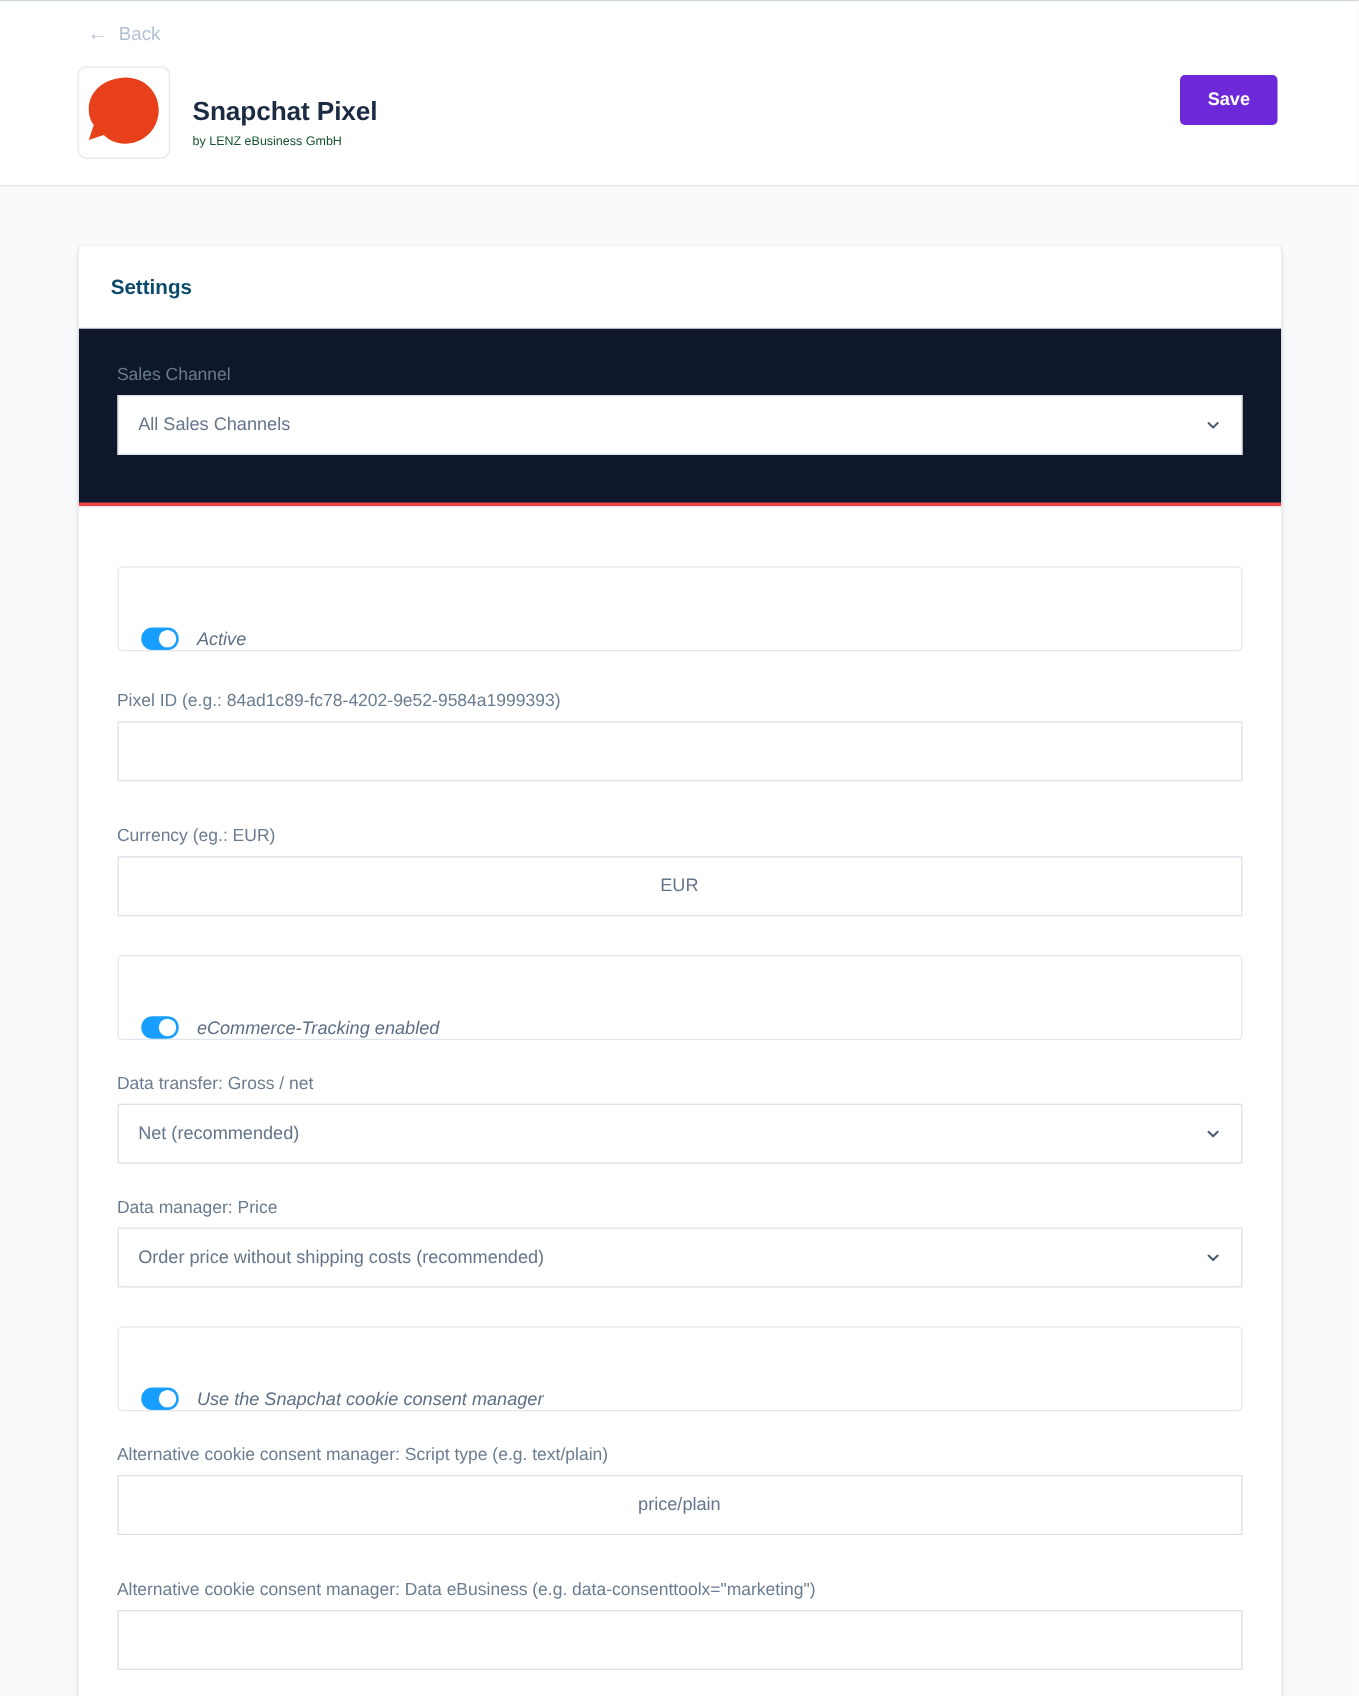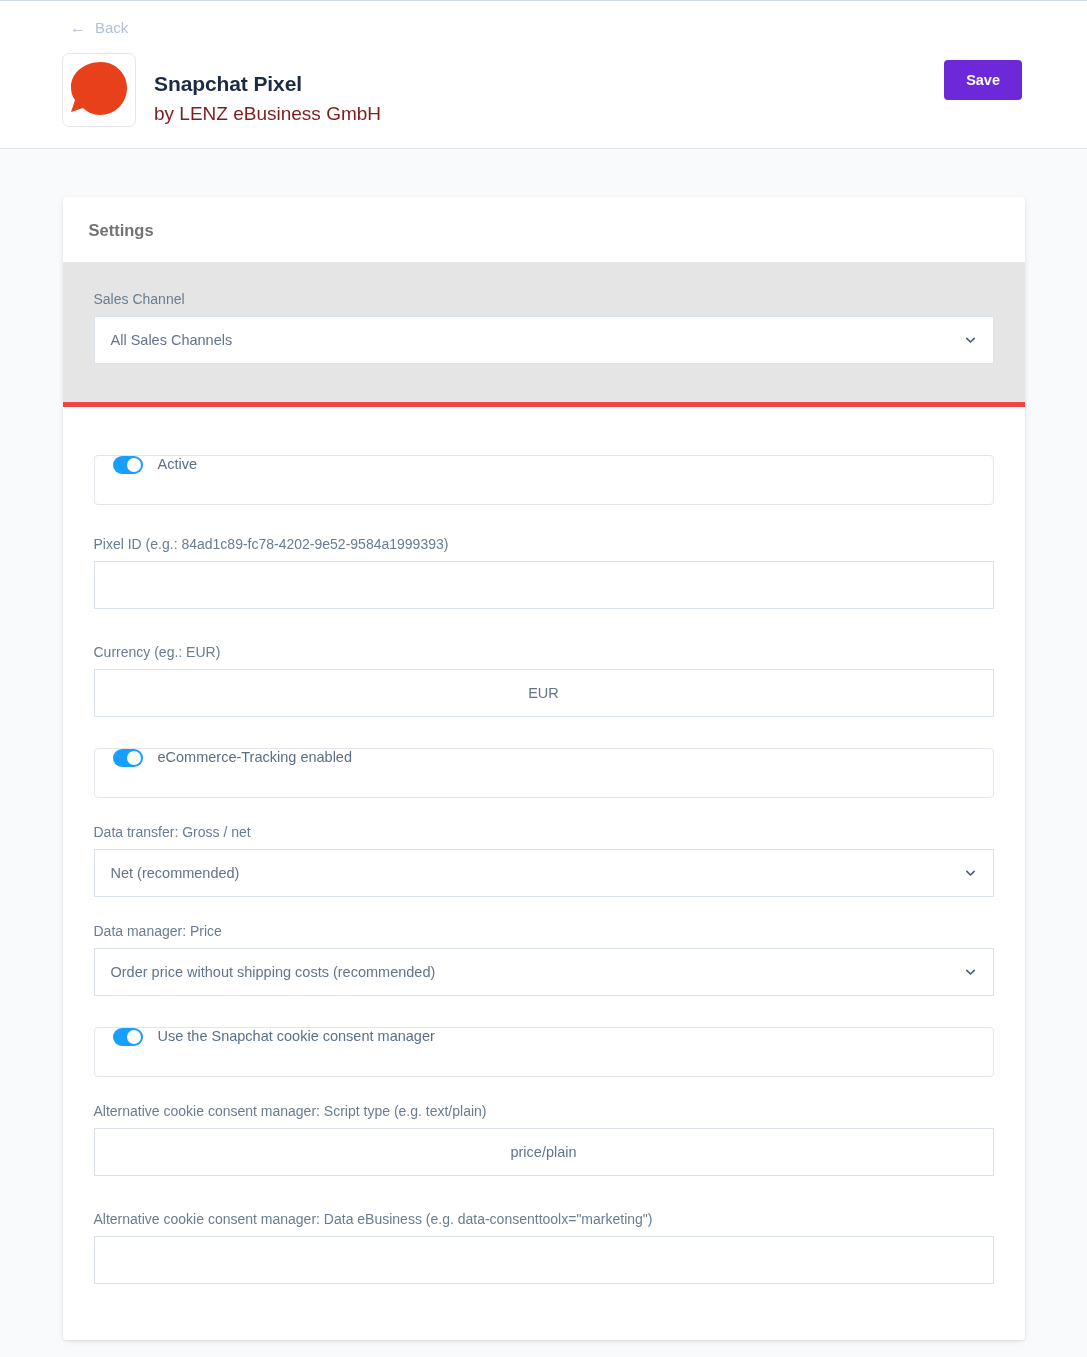--- a/index.html
+++ b/index.html
@@ -64,22 +64,22 @@
   .app-logo svg { display: block; }
   .app-text { margin-left: 18px; margin-top: 16px; }
   .app-title {
     font-size: 21px;
     font-weight: bold;
     color: #1b2b42;
     letter-spacing: -0.1px;
     line-height: 1.25;
   }
   .app-by {
-    font-size: 19px;
-    color: #7f1d1d;
+    font-size: 10px;
+    color: #14532d;
     margin-top: 5px;
   }
   .save-button {
     position: absolute;
     right: 65px;
     top: 59px;
     background: #6d28d9;
     color: #ffffff;
     border: none;
     border-radius: 4px;
@@ -103,25 +103,25 @@
     box-shadow: 0 1px 3px rgba(28,42,62,0.10), 0 2px 7px rgba(28,42,62,0.05);
     overflow: hidden;
   }
   .card-header {
     padding: 24px 26px 22px 26px;
     border-bottom: 1px solid #e5e8ed;
   }
   .card-title {
     font-size: 16.5px;
     font-weight: bold;
-    color: #737373;
+    color: #0c4a6e;
   }
   .shaded-section {
-    background: #e5e5e5;
-    border-bottom: 5px solid #ef4444;
+    background: #0f172a;
+    border-bottom: 3px solid #ef4444;
     padding: 28px 31px 38px 31px;
   }
   .body-section {
     padding: 48px 31px 56px 31px;
     background: #ffffff;
   }
 
   .field { margin-bottom: 0; }
   .field-label {
     display: block;
@@ -156,28 +156,29 @@
     display: block;
   }
 
   .spacer-26 { height: 26px; }
   .spacer-31 { height: 31px; }
   .spacer-35 { height: 35px; }
 
   
   .switch-row {
     width: 100%;
-    height: 50px;
+    height: 68px;
     border: 1px solid #e1e6ec;
     border-radius: 4px;
     display: flex;
-    align-items: flex-start;
+    align-items: flex-end;
     padding: 0 18px;
     background: #ffffff;
     cursor: pointer;
+    font-style: italic;
   }
   .switch {
     width: 30px;
     height: 18px;
     border-radius: 10px;
     background: #189eff;
     position: relative;
     flex: none;
     margin-right: 15px;
   }

